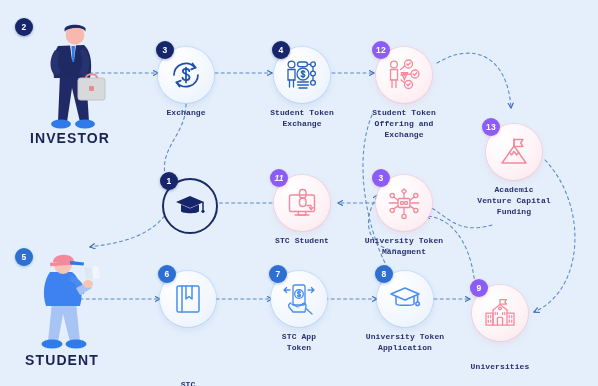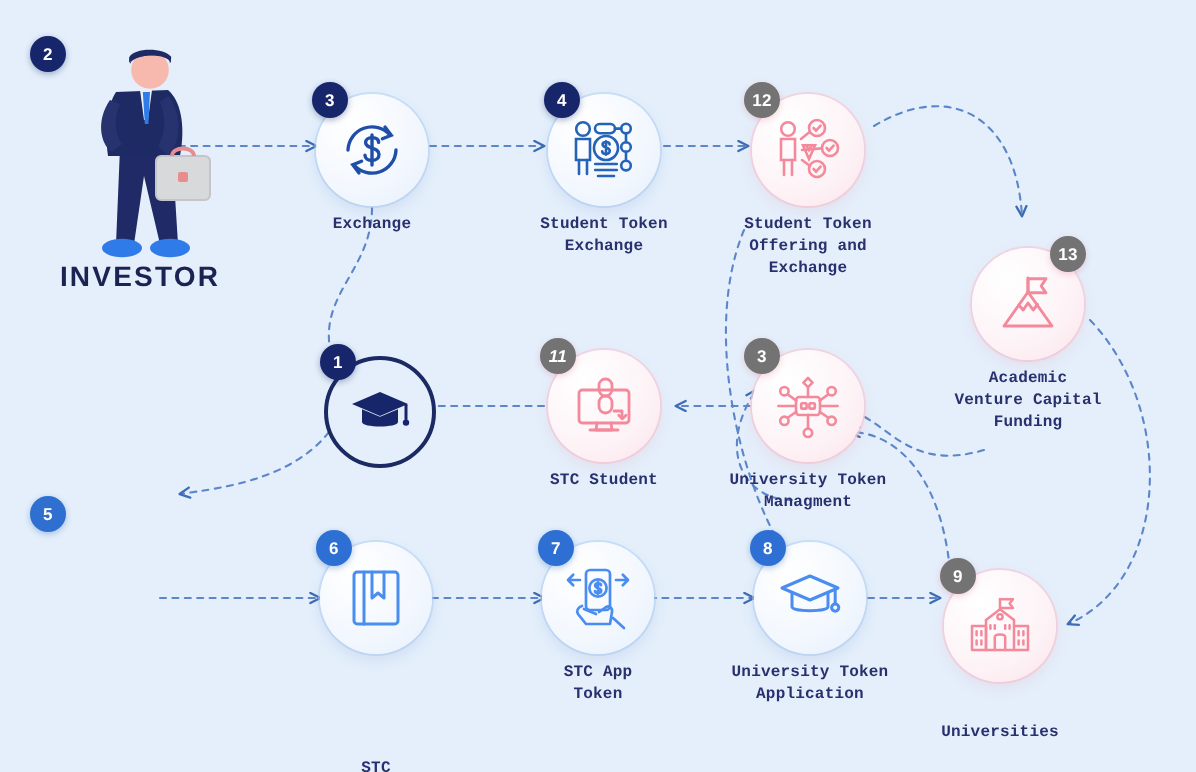--- a/index.html
+++ b/index.html
@@ -42,21 +42,21 @@
     position:absolute;border-radius:50%;
     display:flex;align-items:center;justify-content:center;
     color:#fff;font-size:8.5px;font-weight:700;
     letter-spacing:.2px;line-height:1;
     font-family:"Liberation Sans", sans-serif;
   }
   .badge.sz{width:18px;height:18px;}
   .badge.navy{background:#17266b;box-shadow:0 1px 3px rgba(20,40,100,.35);}
   .badge.blue{background:#2f6fd0;box-shadow:0 1px 3px rgba(30,90,180,.33);}
   .badge.midblue{background:#2e6fd4;box-shadow:0 1px 3px rgba(30,90,180,.33);}
-  .badge.pink{background:#737373;box-shadow:0 1px 3px rgba(225,120,150,.33);}
+  .badge.pink{background:#8b5cf6;box-shadow:0 1px 3px rgba(225,120,150,.33);}
 
   
   .cap{
     position:absolute;text-align:center;
     color:#28306e;font-size:8px;font-weight:700;
     line-height:11px;letter-spacing:.1px;
     white-space:pre-line;
     font-family:Liberation Mono, monospace;
   }
   .cap.w90{width:90px;left:-45px;}
@@ -141,20 +141,45 @@
 
       <rect x="64" y="60" width="27" height="22" rx="2.6" fill="#d8d9da"></rect>
       <rect x="64" y="60" width="27" height="22" rx="2.6" fill="none" stroke="#c3c5c8" stroke-width="1"></rect>
       <path d="M72,60 C72,55 83,55 83,60" fill="none" stroke="#e78d8d" stroke-width="2"></path>
       <rect x="75" y="68" width="5" height="5" rx="1" fill="#e78d8d"></rect>
     </svg>
     <div class="pname" style="left:-19px;top:112px;">INVESTOR</div>
   </div>
   <div class="badge sz navy" style="left:15px;top:18px;">2</div>
 
+  <div class="persona" style="left:14px;top:248px;">
+    <svg width="110" height="112" viewBox="0 0 110 112">
+
+      <path d="M38,54 L34,94 L44,94 L49,66 L56,94 L66,94 L62,54 Z" fill="#a8c4f5"></path>
+      <ellipse cx="38" cy="96" rx="10.5" ry="4.6" fill="#2f7bea"></ellipse>
+      <ellipse cx="62" cy="96" rx="10.5" ry="4.6" fill="#2f7bea"></ellipse>
+
+      <path d="M36,24 C30,32 28,46 32,58 L66,58 C70,44 66,30 58,24 Z" fill="#3d82f0"></path>
+
+      <path d="M57,28 C66,30 72,38 70,46 L63,44 C64,38 60,33 55,33 Z" fill="#4a8bf2"></path>
+      <path d="M62,40 L74,34 L78,40 L66,47 Z" fill="#a8c4f5"></path>
+
+      <ellipse cx="74" cy="36" rx="5" ry="4" fill="#f7c4b6"></ellipse>
+
+      <path d="M70,20 L84,18 L86,30 L72,32 Z" fill="#f2f5fb"></path>
+      <path d="M70,20 L78,19 L79,31 L72,32 Z" fill="#dfe7f5"></path>
+
+      <circle cx="49" cy="17" r="9" fill="#f7c4b6"></circle>
+
+      <path d="M39,14 C39,5 60,4 60,14 Z" fill="#f4899c"></path>
+      <path d="M36,14 L61,14 L61,17.4 L36,17.4 Z" fill="#f4899c" transform="rotate(-4 48 15)"></path>
+      <path d="M56,13 L70,14.6 L69.6,17.6 L56,16.4 Z" fill="#2f7bea"></path>
+    </svg>
+    <div class="pname" style="left:-27px;top:104px;">STUDENT</div>
+  </div>
   <div class="badge sz blue" style="left:15px;top:248px;">5</div>
 
   <div class="node" style="left:186px;top:75px;">
     <div class="disc blue">
       <svg width="34" height="34" viewBox="0 0 34 34">
         <g fill="none" stroke="#1f4ea8" stroke-width="1.7" stroke-linecap="round">
           <path d="M5,17 A12,12 0 0 1 26,9.5"></path>
           <path d="M29,17 A12,12 0 0 1 8,24.5"></path>
           <path d="M23.5,5.5 L26.6,9.6 L22.2,11.4"></path>
           <path d="M10.5,28.5 L7.4,24.4 L11.8,22.6"></path>
@@ -220,21 +245,21 @@
     <div class="disc pink">
       <svg width="34" height="32" viewBox="0 0 34 32">
         <g fill="none" stroke="#f4899c" stroke-width="1.45" stroke-linecap="round" stroke-linejoin="round">
           <path d="M17,10 L5,27 L29,27 Z"></path>
           <path d="M12.4,16.5 L14.6,19 L17,15.5 L19.6,19 L21.8,16.2"></path>
           <path d="M17,10 L17,3"></path>
           <path d="M17,3.4 L26,3.4 L23.6,7 L26,10.4 L17,10.4 Z"></path>
         </g>
       </svg>
     </div>
-    <div class="badge sz pink" style="left:-32px;top:-34px;margin-left:43px;">13</div>
+    <div class="badge sz pink" style="left:-32px;top:-34px;">13</div>
     <div class="cap w110" style="top:32px;">Academic
 Venture Capital
 Funding</div>
   </div>
 
   <div class="node" style="left:302px;top:203px;">
     <div class="disc pink">
       <svg width="34" height="32" viewBox="0 0 34 32">
         <g fill="none" stroke="#f4899c" stroke-width="1.4" stroke-linecap="round" stroke-linejoin="round">
           <rect x="4.5" y="8" width="25" height="16.5" rx="1.6"></rect>

